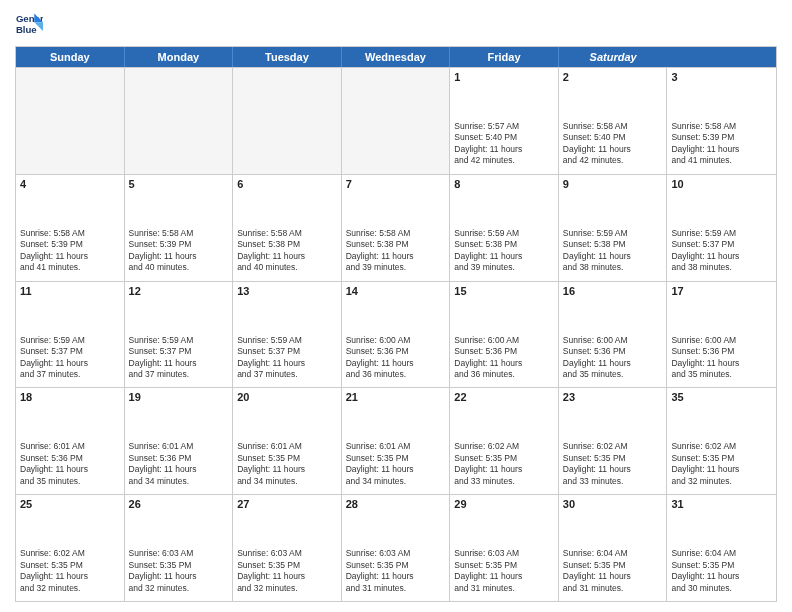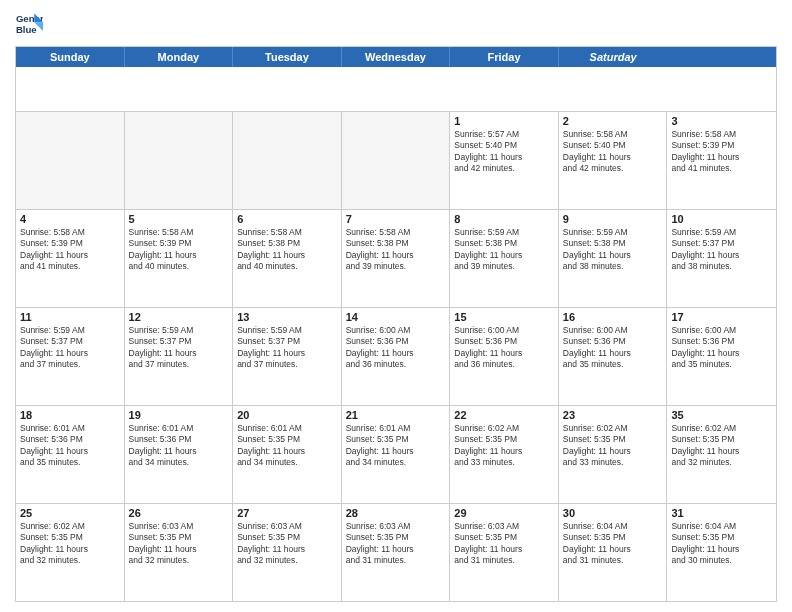--- a/index.html
+++ b/index.html
@@ -42,21 +42,20 @@
     }
     .location {
       font-size: 13px;
       color: #333;
     }
     .calendar {
       flex: 1;
       display: flex;
       flex-direction: column;
       border: 1px solid #ccc;
-      gap: 44px;
     }
     .cal-header {
       display: grid;
       grid-template-columns: repeat(7, 1fr);
       background: #2a6ab5;
     }
     .cal-header-cell {
       color: #fff;
       font-size: 11px;
       font-weight: bold;
@@ -90,20 +89,21 @@
     .day-num {
       font-size: 11px;
       font-weight: bold;
       color: #222;
       margin-bottom: 2px;
     }
     .cell-info {
       font-size: 8.5px;
       line-height: 1.35;
       color: #333;
+      margin-top: 36px;
     }
   </style>
 </head>
 <body>
 
 <div class="container">
   <div class="header">
     <div class="logo">
       <svg class="logo-icon" viewBox="0 0 32 32">
         <rect x="0" y="0" width="32" height="32" fill="white"></rect>

